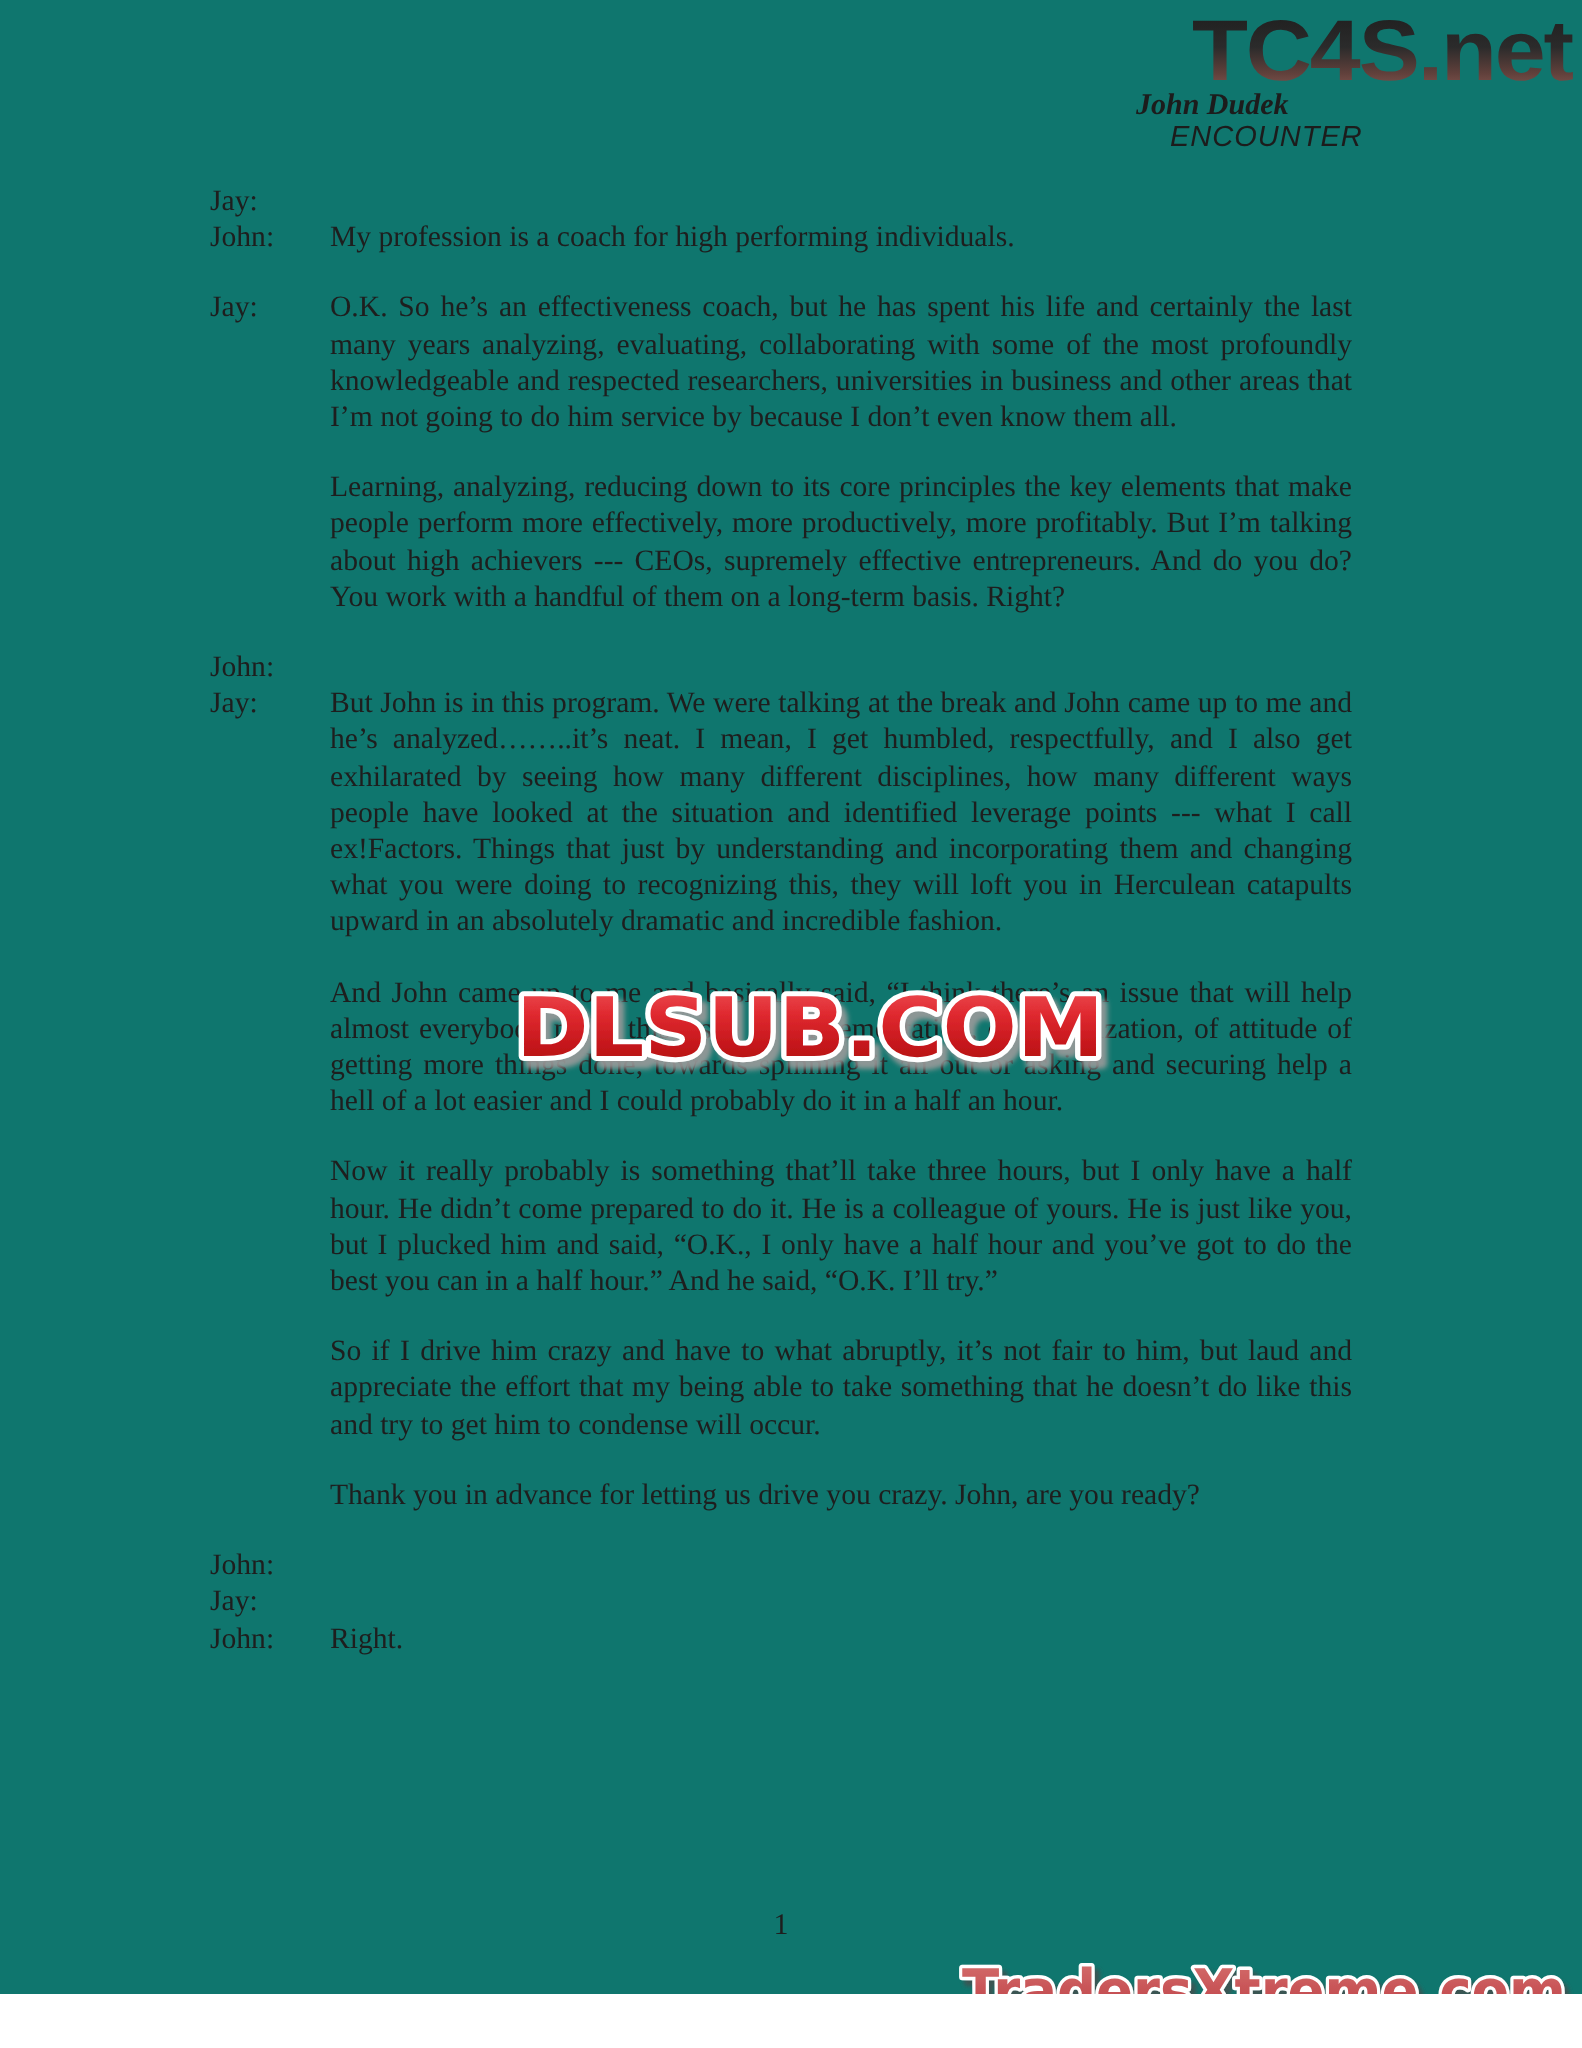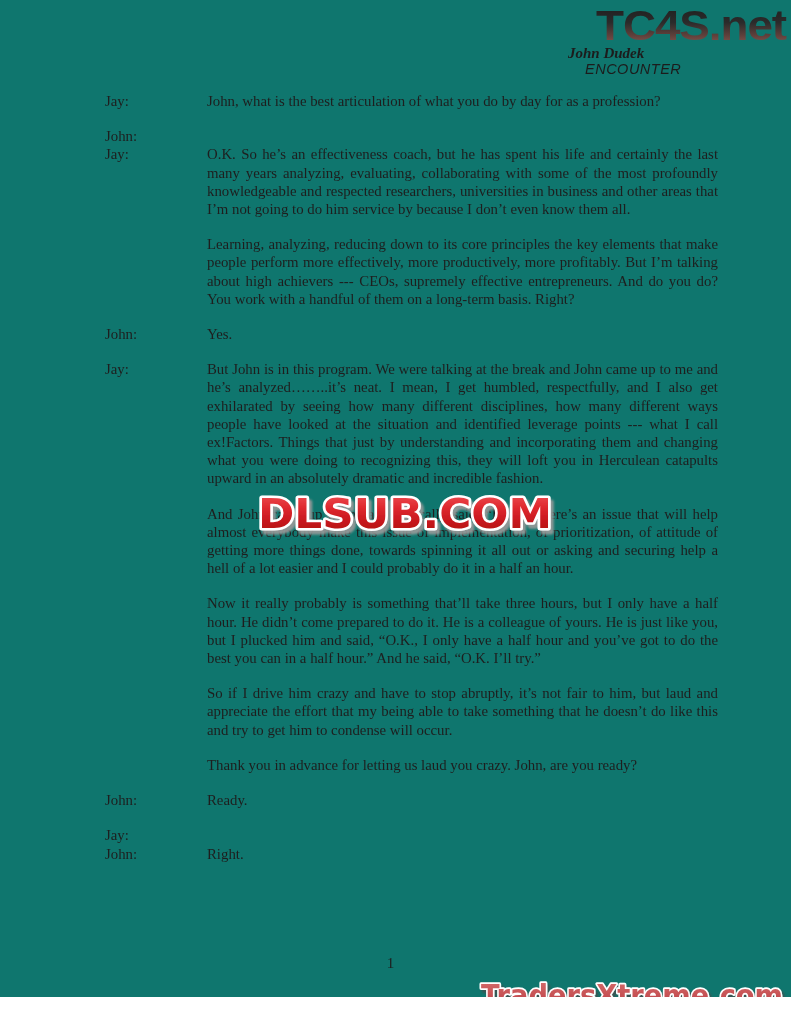--- a/index.html
+++ b/index.html
@@ -26,21 +26,21 @@
     font-family: Liberation Sans, sans-serif;
     font-style: italic; font-size: 14.5px;
     letter-spacing: 0.5px; color: #1c1c1c; white-space: nowrap;
   }
 
   
   .transcript {
     position: absolute; top: 92px; left: 105px; width: 571px;
     font-size: 14.8px; line-height: 18.2px;
   }
-  .entry { display: grid; grid-template-columns: 60px 511px; gap: 42px; }
+  .entry { display: grid; grid-template-columns: 60px 511px; }
   .speaker { grid-column: 1; }
   .paras { grid-column: 2; }
   .para {
     margin: 0 0 17px 0;
     text-align: justify;
   }
 
   
   .page-number {
     position: absolute; top: 955px; left: 105px; width: 571px;
@@ -68,60 +68,54 @@
     <text x="4" y="38" font-family="Liberation Sans, sans-serif" font-weight="bold" font-size="43" letter-spacing="-1" textLength="190" lengthAdjust="spacingAndGlyphs" fill="url(#gradLogo)">TC4S.net</text>
   </svg>
 
   <div class="byline">John Dudek</div>
   <div class="subtitle">ENCOUNTER</div>
 
   <main class="transcript">
 
     <div class="entry">
       <div class="speaker">Jay:</div>
-      <div class="paras">
-        <p class="para">John, what is the best articulation of what you do by day for as a profession?</p>
-      </div>
     </div>
 
     <div class="entry">
       <div class="speaker">John:</div>
+      <div class="paras">
+        <p class="para">My profession is a coach for high performing individuals.</p>
+      </div>
     </div>
 
     <div class="entry">
       <div class="speaker">Jay:</div>
       <div class="paras">
         <p class="para">O.K.  So he’s an effectiveness coach, but he has spent his life and certainly the last many years analyzing, evaluating, collaborating with some of the most profoundly knowledgeable and respected researchers, universities in business and other areas that I’m not going to do him service by because I don’t even know them all.</p>
         <p class="para">Learning, analyzing, reducing down to its core principles the key elements that make people perform more effectively, more productively, more profitably.  But I’m talking about high achievers --- CEOs, supremely effective entrepreneurs.  And do you do?  You work with a handful of them on a long-term basis.  Right?</p>
       </div>
     </div>
 
     <div class="entry">
       <div class="speaker">John:</div>
-      <div class="paras">
-        <p class="para">Yes.</p>
-      </div>
     </div>
 
     <div class="entry">
       <div class="speaker">Jay:</div>
       <div class="paras">
         <p class="para">But John is in this program.  We were talking at the break and John came up to me and he’s analyzed……..it’s neat.  I mean, I get humbled, respectfully, and I also get exhilarated by seeing how many different disciplines, how many different ways people have looked at the situation and identified leverage points --- what I call ex!Factors.  Things that just by understanding and incorporating them and changing what you were doing to recognizing this, they will loft you in Herculean catapults upward in an absolutely dramatic and incredible fashion.</p>
         <p class="para">And John came up to me and basically said, “I think there’s an issue that will help almost everybody make this issue of implementation, of prioritization, of attitude of getting more things done, towards spinning it all out or asking and securing help a hell of a lot easier and I could probably do it in a half an hour.</p>
         <p class="para">Now it really probably is something that’ll take three hours, but I only have a half hour.  He didn’t come prepared to do it.  He is a colleague of yours.  He is just like you, but I plucked him and said, “O.K., I only have a half hour and you’ve got to do the best you can in a half hour.”  And he said, “O.K.  I’ll try.”</p>
-        <p class="para">So if I drive him crazy and have to stop abruptly, it’s not fair to him, but laud and appreciate the effort that my being able to take something that he doesn’t do like this and try to get him to condense will occur.</p>
-        <p class="para">Thank you in advance for letting us laud you crazy.  John, are you ready?</p>
+        <p class="para">So if I drive him crazy and have to what abruptly, it’s not fair to him, but laud and appreciate the effort that my being able to take something that he doesn’t do like this and try to get him to condense will occur.</p>
+        <p class="para">Thank you in advance for letting us drive you crazy.  John, are you ready?</p>
       </div>
     </div>
 
     <div class="entry">
       <div class="speaker">John:</div>
-      <div class="paras">
-        <p class="para">Ready.</p>
-      </div>
     </div>
 
     <div class="entry">
       <div class="speaker">Jay:</div>
     </div>
 
     <div class="entry">
       <div class="speaker">John:</div>
       <div class="paras">
         <p class="para">Right.</p>

